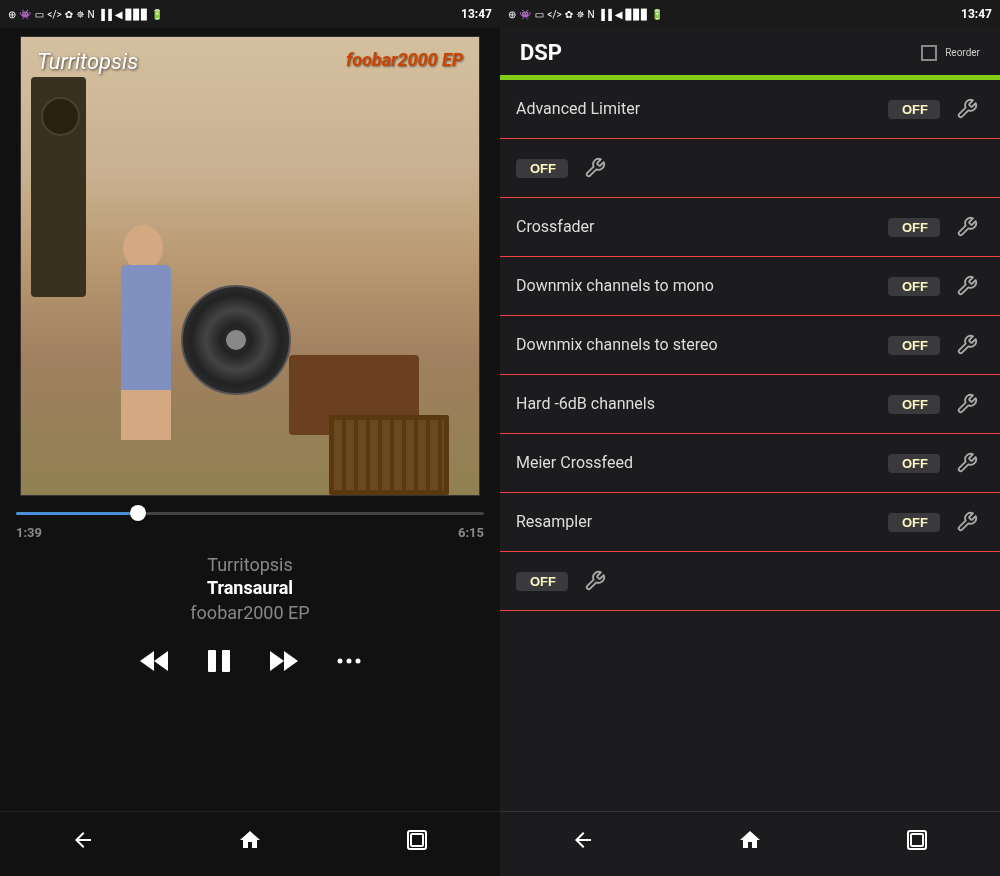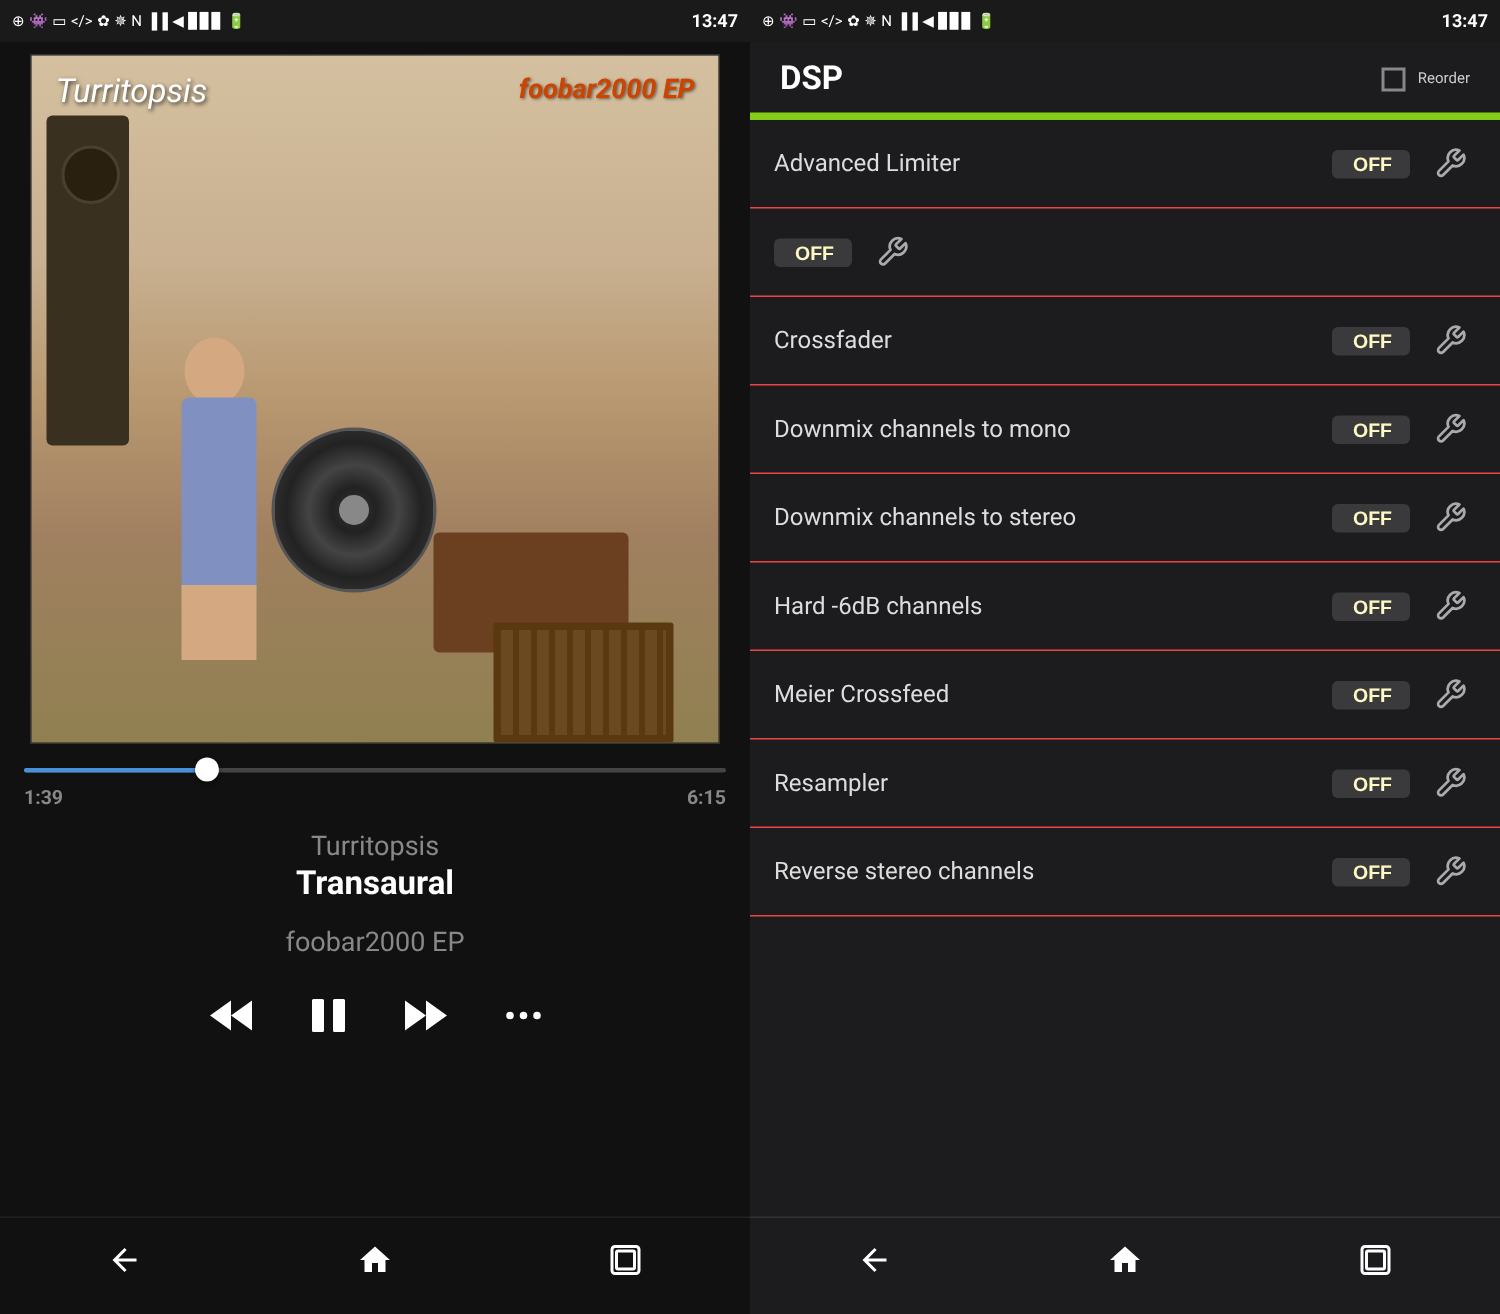--- a/index.html
+++ b/index.html
@@ -227,24 +227,24 @@
     .track-info {
       text-align: center;
       padding: 10px 20px 8px;
     }
     .track-artist {
       font-size: 18px;
       color: #888;
       margin-bottom: 2px;
     }
     .track-title {
-      font-size: 22px;
+      font-size: 18px;
       color: #fff;
       font-weight: bold;
-      margin-bottom: 16px;
+      margin-bottom: 4px;
     }
     .track-album {
       font-size: 18px;
       color: #888;
     }
 
     .player-controls {
       display: flex;
       align-items: center;
       justify-content: center;
@@ -598,21 +598,20 @@
       <div class="dsp-item">
         <span class="dsp-item-name">Resampler</span>
         <button class="off-btn">OFF</button>
         <button class="wrench-btn">
           <svg class="wrench-icon" viewBox="0 0 24 24" fill="none" stroke="#aaa" stroke-width="2" stroke-linecap="round" stroke-linejoin="round">
       <path d="M14.7 6.3a1 1 0 0 0 0 1.4l1.6 1.6a1 1 0 0 0 1.4 0l3.77-3.77a6 6 0 0 1-7.94 7.94l-6.91 6.91a2.12 2.12 0 0 1-3-3l6.91-6.91a6 6 0 0 1 7.94-7.94l-3.76 3.76z"></path>
     </svg>
         </button>
       </div>
       <div class="dsp-item">
-        <span class="dsp-item-name">Reverse stereo channels</span>
         <button class="off-btn">OFF</button>
         <button class="wrench-btn">
           <svg class="wrench-icon" viewBox="0 0 24 24" fill="none" stroke="#aaa" stroke-width="2" stroke-linecap="round" stroke-linejoin="round">
       <path d="M14.7 6.3a1 1 0 0 0 0 1.4l1.6 1.6a1 1 0 0 0 1.4 0l3.77-3.77a6 6 0 0 1-7.94 7.94l-6.91 6.91a2.12 2.12 0 0 1-3-3l6.91-6.91a6 6 0 0 1 7.94-7.94l-3.76 3.76z"></path>
     </svg>
         </button>
       </div>
     </div>
 
   <div class="right-nav-bar">

